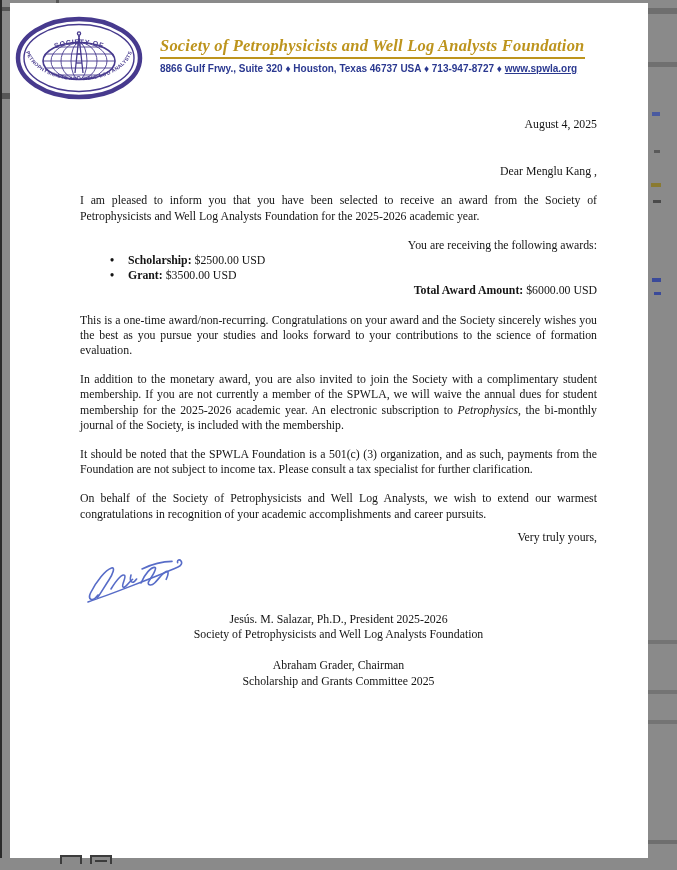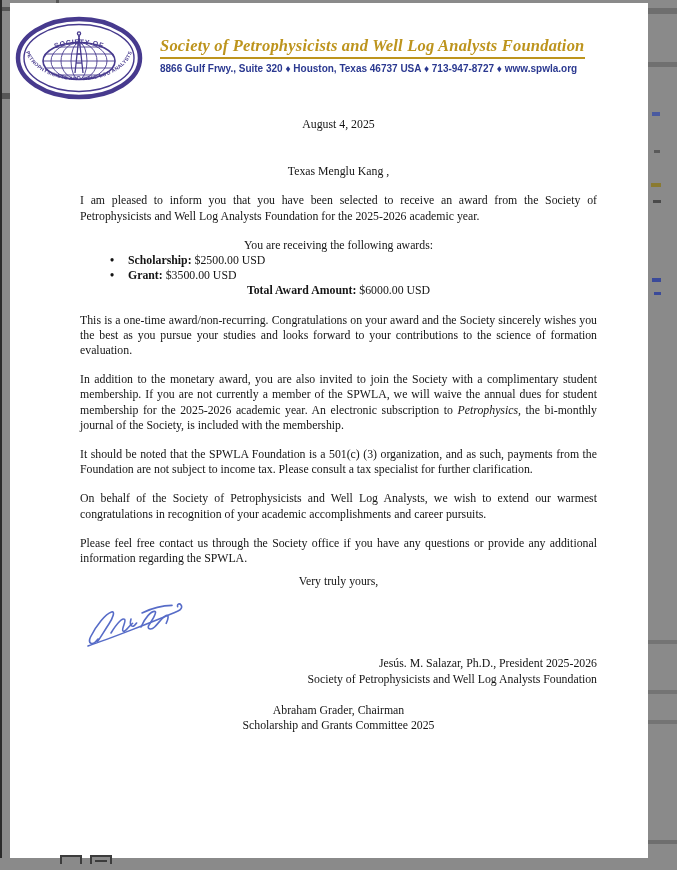--- a/index.html
+++ b/index.html
@@ -19,36 +19,36 @@
 
   
   .header{display:flex;align-items:flex-start;padding:13px 0 0 4px;height:85px;}
   .logo{width:130px;height:84px;flex:0 0 auto;}
   .head-text{margin-left:16px;padding-top:20px;}
   .letter-title{display:inline-block;font-family:"Liberation Serif",serif;font-weight:bold;
                 font-style:italic;font-size:16.5px;color:#bd941d;border-bottom:2px solid #bd941d;
                 padding-bottom:1px;letter-spacing:.2px;white-space:nowrap;}
   .address-line{margin-top:4px;font-family:"Liberation Sans",sans-serif;font-weight:bold;
                 font-size:10px;color:#2b3990;white-space:nowrap;}
-  .website-link{color:#2b3990;cursor:pointer;}
+  .website-link{color:#2b3990;text-decoration:underline;cursor:pointer;}
 
   
   .letter-body{padding:0 51px 0 70px;font-size:11.8px;line-height:15.2px;color:#141414;}
   .para{margin:14px 0 0 0;text-align:justify;}
-  .noj{text-align:center;}
+  .noj{text-align:right;}
   .date-line{margin-top:16px;}
   .salutation{margin-top:32px;}
   .bullet-row{padding-left:30px;text-align:left;}
   .bullet-glyph{display:inline-block;width:18px;font-weight:bold;}
   .b{font-weight:bold;}
   .it{font-style:italic;}
   .email-link{color:#2a2ad0;text-decoration:underline;cursor:pointer;}
   .closing{margin-top:8px;}
   .sig-svg{display:block;margin:3px 0 0 4px;}
-  .sig-block{margin-top:8px;text-align:right;}
+  .sig-block{margin-top:8px;text-align:center;}
   .sig-block2{margin-top:16px;text-align:center;}
 </style>
 </head>
 <body>
 
 <div class="viewport">
 
   <div class="page">
 
     <div class="header">
@@ -98,21 +98,21 @@
         <div class="address-line">
           <span>8866 Gulf Frwy., Suite 320 ♦ Houston, Texas 46737 USA ♦ 713-947-8727 ♦ </span><span class="website-link">www.spwla.org</span>
         </div>
       </div>
     </div>
 
     <div class="letter-body">
 
       <div class="para noj date-line">August 4, 2025</div>
 
-      <div class="para noj salutation">Texas Menglu Kang ,</div>
+      <div class="para noj salutation">Dear Menglu Kang ,</div>
 
       <div class="para">I am pleased to inform you that you have been selected to receive an award from the Society of Petrophysicists and Well Log Analysts Foundation for the 2025-2026 academic year.</div>
 
       <div class="para noj">You are receiving the following awards:</div>
 
       <div class="bullet-row">
         <span class="bullet-glyph">•</span><span class="b">Scholarship:</span><span> $2500.00 USD</span>
       </div>
       <div class="bullet-row">
         <span class="bullet-glyph">•</span><span class="b">Grant:</span><span> $3500.00 USD</span>
@@ -125,21 +125,20 @@
 
       <div class="para">
         <span>In addition to the monetary award, you are also invited to join the Society with a complimentary student membership. If you are not currently a member of the SPWLA, we will waive the annual dues for student membership for the 2025-2026 academic year. An electronic subscription to </span><span class="it">Petrophysics,</span><span> the bi-monthly journal of the Society, is included with the membership.</span>
       </div>
 
 
       <div class="para">It should be noted that the SPWLA Foundation is a 501(c) (3) organization, and as such, payments from the Foundation are not subject to income tax. Please consult a tax specialist for further clarification.</div>
 
       <div class="para">On behalf of the Society of Petrophysicists and Well Log Analysts, we wish to extend our warmest congratulations in recognition of your academic accomplishments and career pursuits.</div>
 
-      <div class="para">Please feel free contact us through the Society office if you have any questions or provide any additional information regarding the SPWLA.</div>
 
       <div class="para noj closing">Very truly yours,</div>
 
       <svg class="sig-svg" width="112" height="56" viewBox="0 0 112 56">
         <g fill="none" stroke="#4058c0" stroke-width="1.6" stroke-linecap="round" stroke-linejoin="round" opacity="0.88">
           <path d="M4,54 C22,48 74,28 94,19 c3,-1.4 4.6,-3.8 3,-6 c-1.4,-2 -4,-1 -3.4,1.6"></path>
           <path d="M14,47 c-6,8 -10.5,4 -7.5,-2 c6,-12 15,-23 21,-25 c4,-1.2 1.4,6 -2.6,12 c-5,7.6 -9.4,15 -11.4,17.6"></path>
           <path d="M27,41 c6,-10 11.6,-15.6 13.6,-13.6 c2,2 -3.6,9.6 -1.6,11.6 c2,2 6,-5.6 9.6,-7.6"></path>
           <path d="M47,27 c-2,7.6 1.6,9.6 5.6,4"></path>
           <path d="M57,35 c4,-9.6 10,-15.6 13.6,-15.6 c3,0 -2,8 -5.6,13.6 c-2.6,4 2,5.6 5.6,2 c4,-4 7.6,-9.6 11.6,-11.6 c3,-1 2,4 0,8"></path>

